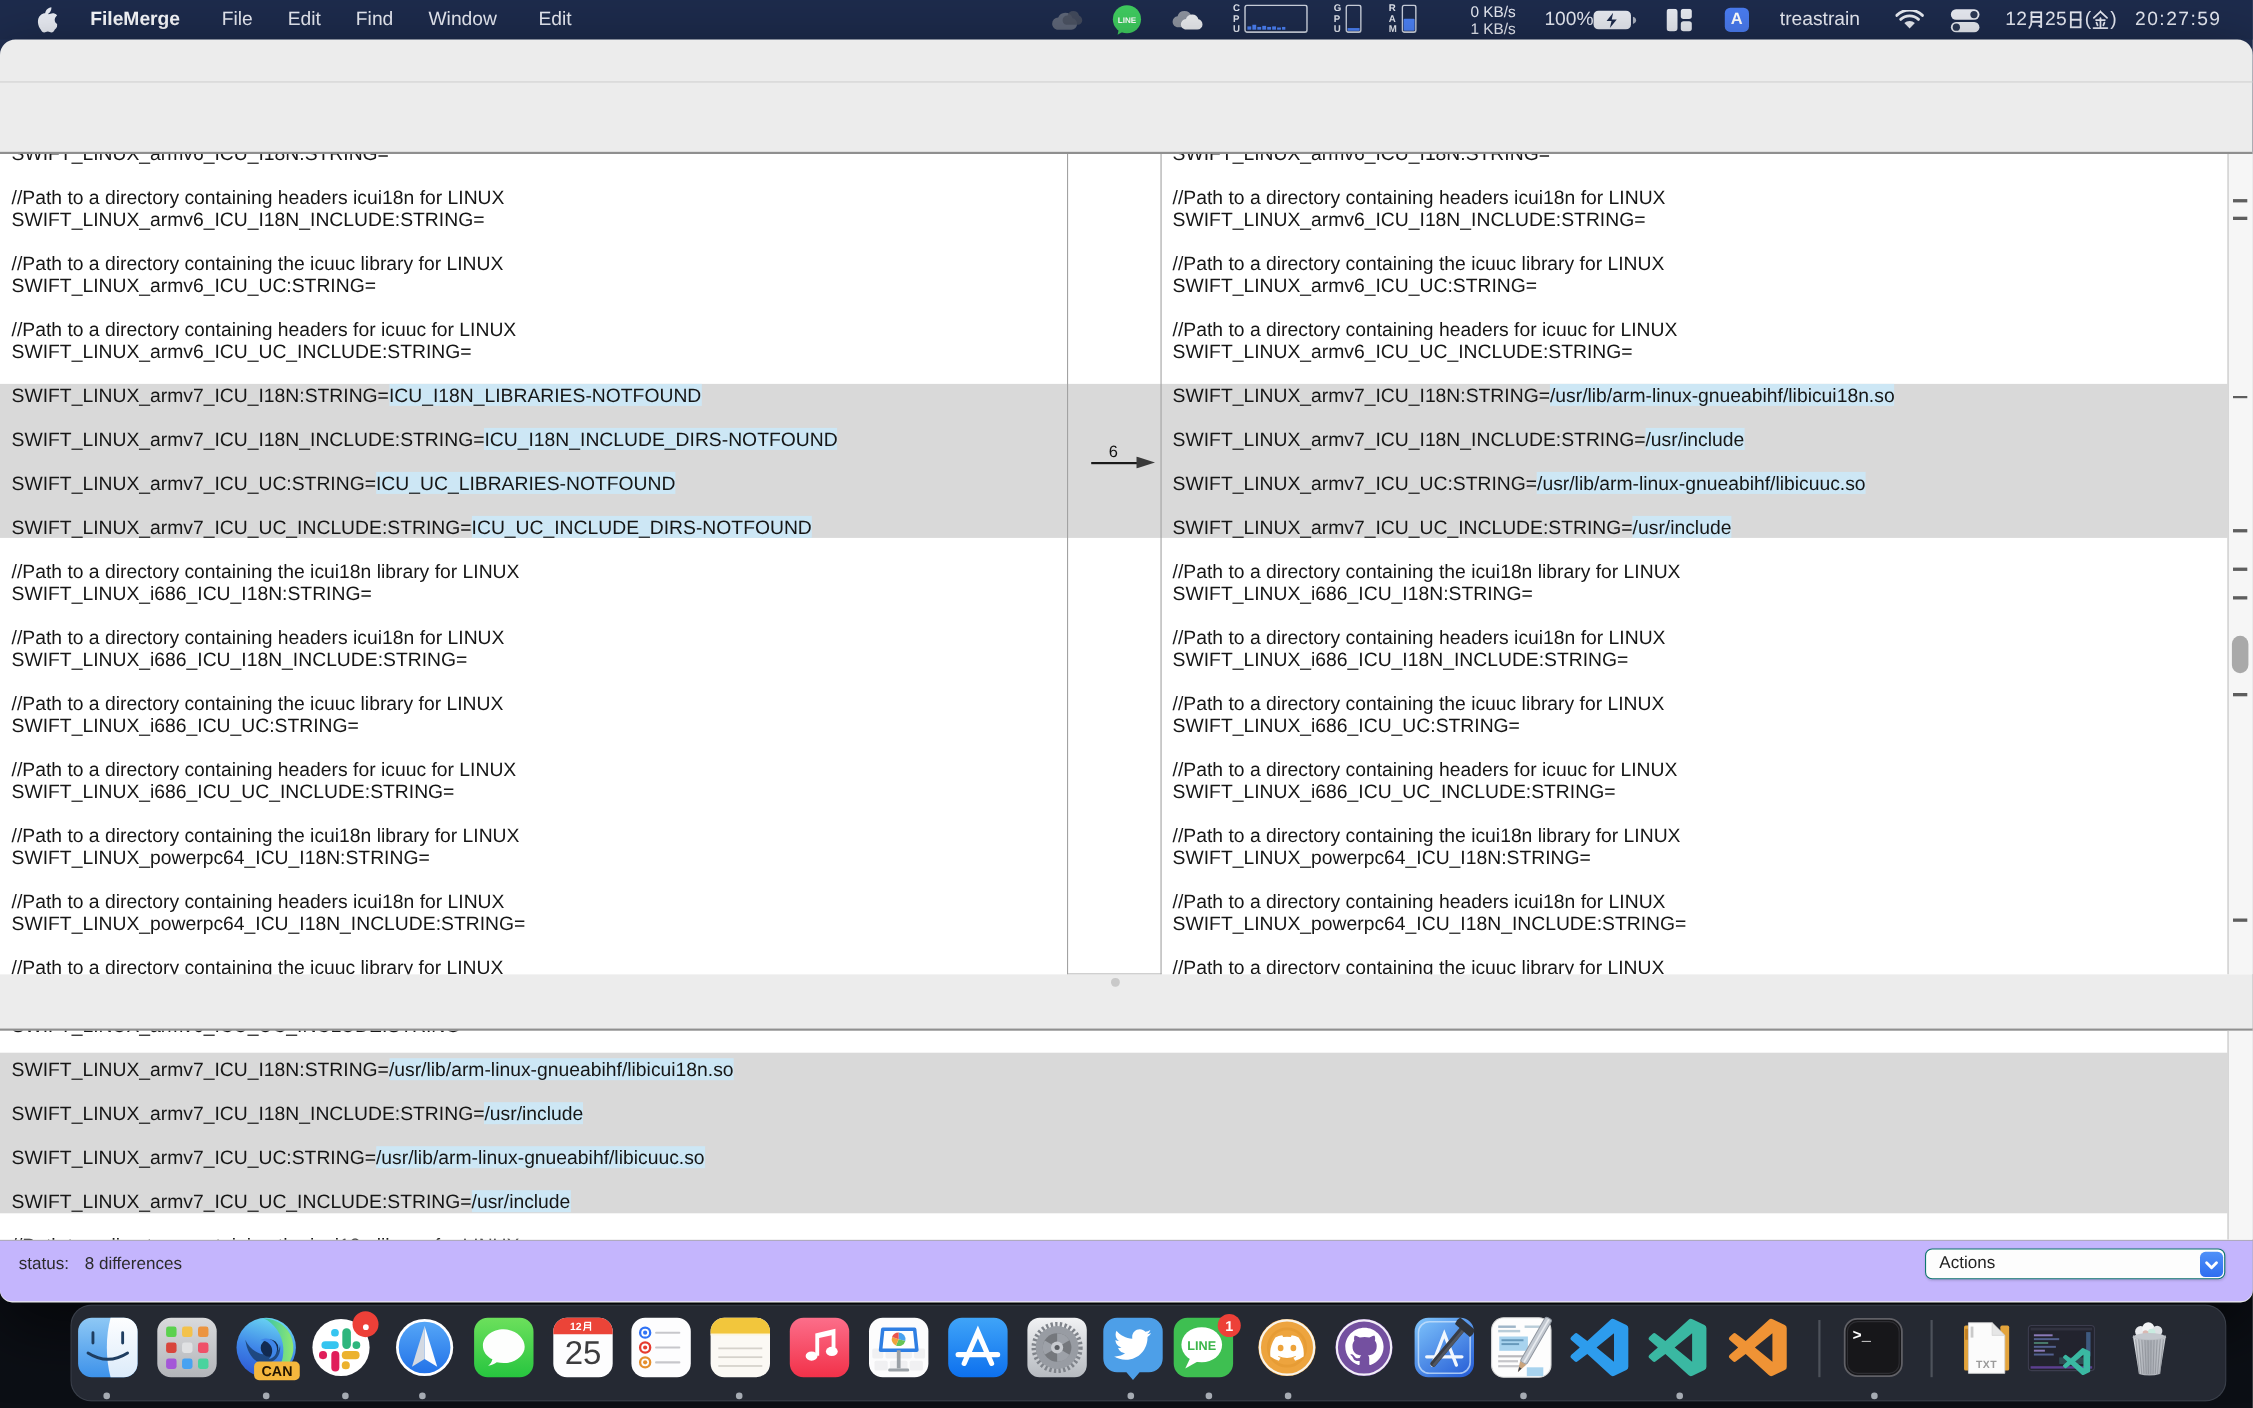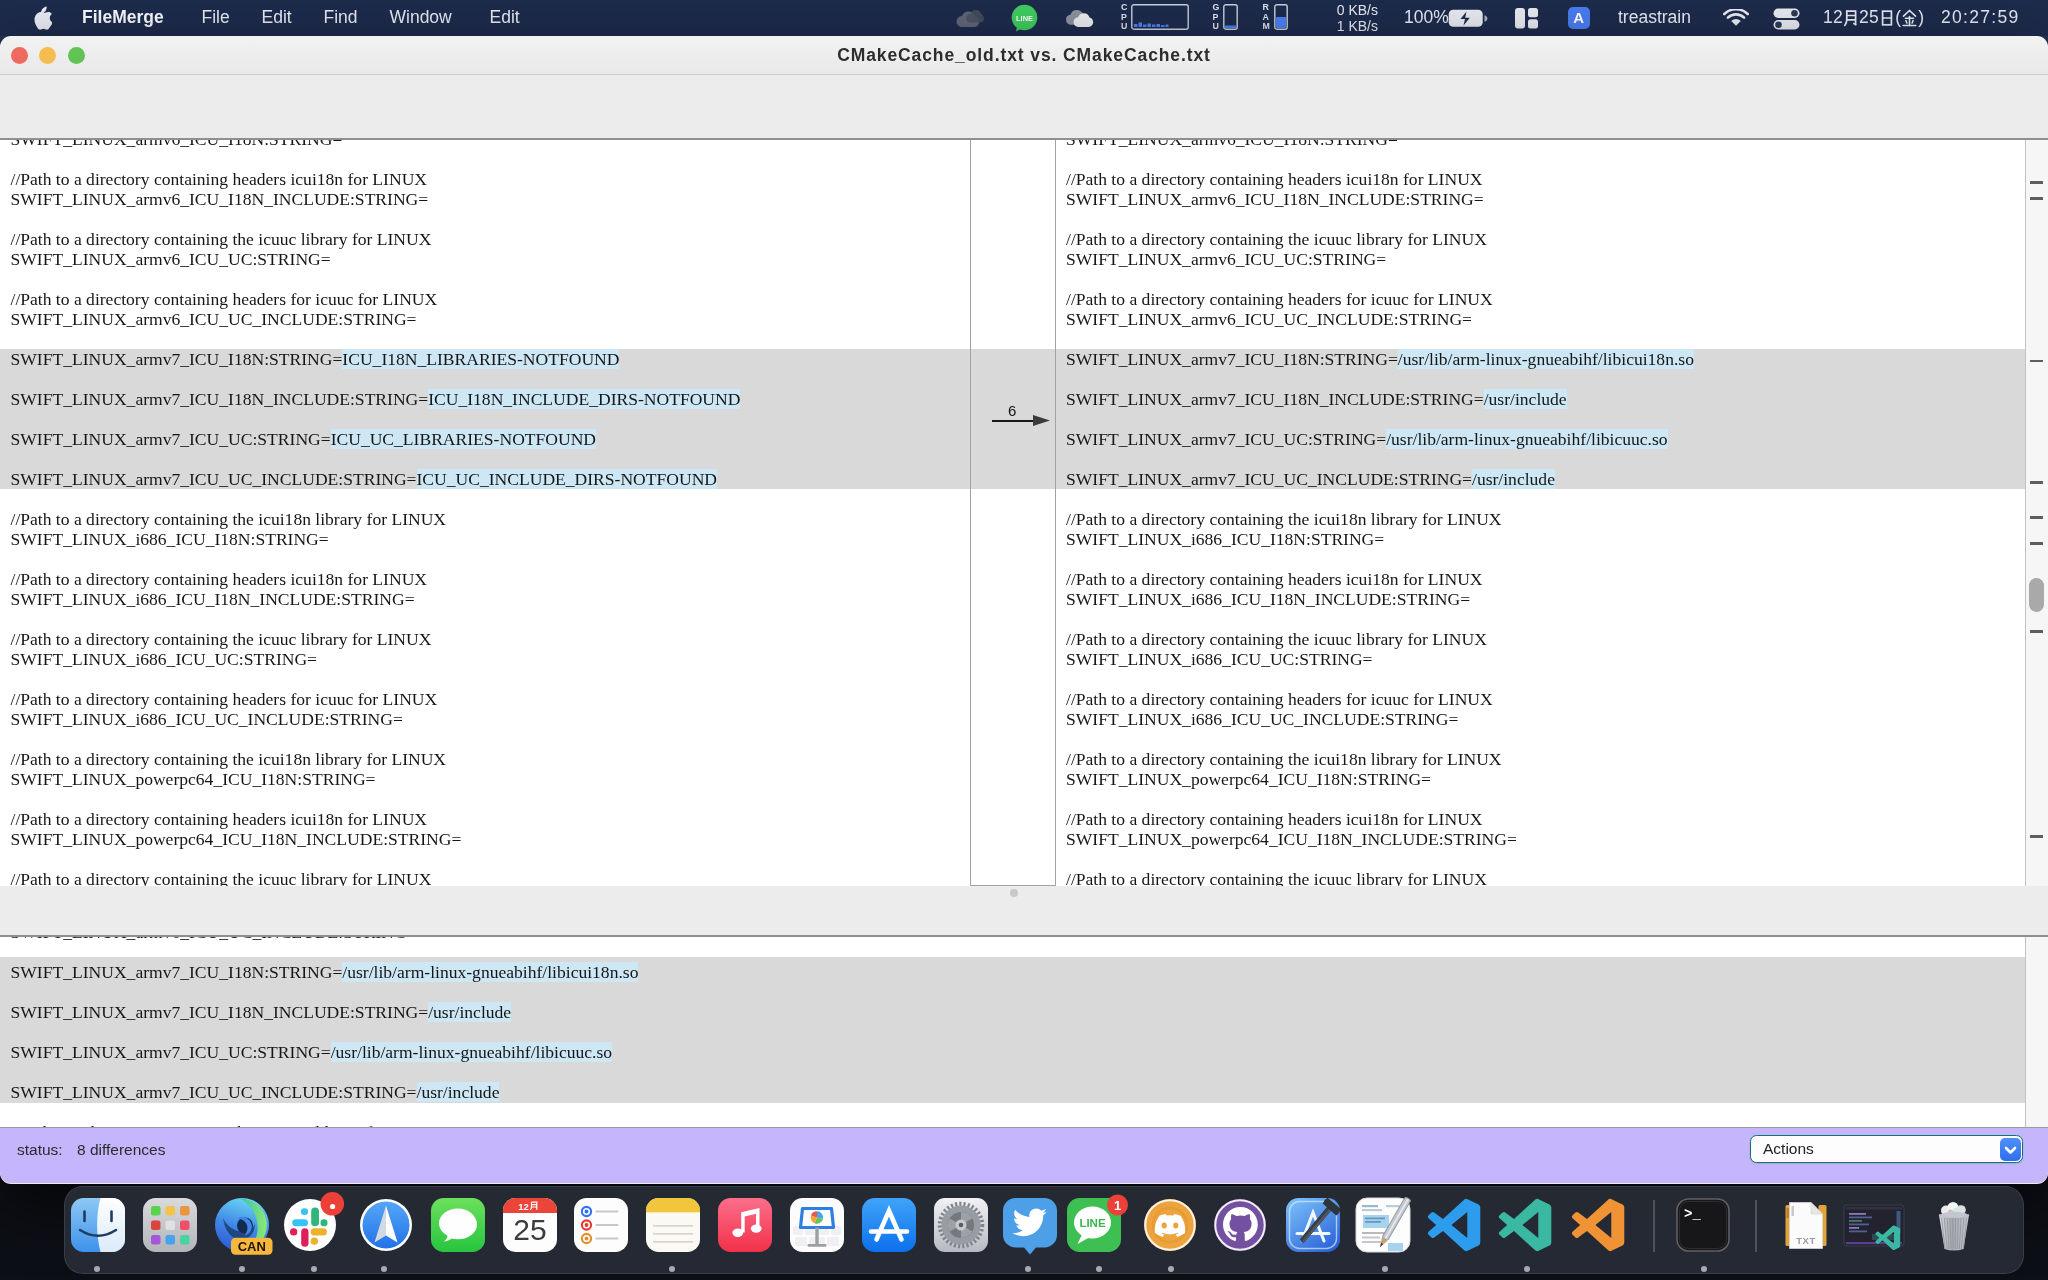--- a/index.html
+++ b/index.html
@@ -12,21 +12,21 @@
 #titlebar{position:absolute;left:0;top:0;width:100%;height:38px;border-radius:11px 11px 0 0;background:linear-gradient(#f2f2f2,#e9e9e9);}
 #title{position:absolute;left:0;top:0;width:100%;height:38px;line-height:38px;text-align:center;font-weight:bold;font-size:17.5px;color:#2c2c2c;letter-spacing:0.9px;}
 .tl{position:absolute;top:10.5px;width:17px;height:17px;border-radius:50%;}
 #tbsep{position:absolute;left:0;top:38px;width:100%;height:1px;background:#cfcfcf;}
 #pathrow{position:absolute;left:0;top:39px;width:100%;height:62.5px;background:#ebebeb;font-size:17.5px;color:#242424;}
 #pathrow div{position:absolute;top:5px;}
 
 .panewrap{position:absolute;left:0;width:2048px;background:#fff;overflow:hidden;}
 #upperwrap{top:101.5px;height:748.5px;border-top:2px solid #8f8f8f;box-sizing:border-box;}
 #lowerwrap{top:898.5px;height:192px;border-top:2px solid #8f8f8f;box-sizing:border-box;}
-pre{margin:0;font-family:Liberation Serif, serif;font-size:17.57px;line-height:20px;color:#161616;position:absolute;white-space:pre;}
+pre{margin:0;font-family:Liberation Sans, sans-serif;font-size:17.57px;line-height:20px;color:#161616;position:absolute;white-space:pre;}
 .hl{background:#cde7f5;}
 .band{position:absolute;left:0;width:2025px;background:#d9d9d9;}
 .strip{position:absolute;left:2025px;width:23px;background:#f6f6f6;border-left:1px solid #c2c2c2;box-sizing:border-box;}
 .tick{position:absolute;left:2030px;width:13px;height:2.5px;background:#5e5e5e;}
 #gap{position:absolute;left:0;top:850px;width:2048px;height:48.5px;background:#ececec;}
 #gapdot{position:absolute;left:1010px;top:853px;width:7.6px;height:7.6px;border-radius:50%;background:#c9c9c9;}
 #gutter{position:absolute;left:970px;top:-2px;width:85.5px;height:748.5px;border-left:1.5px solid #a2a2a2;border-right:1.5px solid #a2a2a2;border-top:2px solid #8f8f8f;border-bottom:1.5px solid #a2a2a2;box-sizing:border-box;}
 
 #statusbar{position:absolute;left:0;top:1090.5px;width:2048px;height:56.5px;background:#c4b5fd;border-top:1.5px solid #9b9b9b;border-radius:0 0 11px 11px;box-sizing:border-box;font-size:15.5px;color:#2b2b2b;}
 #actions{position:absolute;left:1750px;top:7.5px;width:273px;height:28px;background:#fdfdfd;border:1px solid #0f766e;border-radius:6.5px;box-sizing:border-box;box-shadow:0 1px 2px rgba(0,0,0,.12);}
@@ -130,26 +130,20 @@
           <path d="M8.5 1.5 L2.5 7.2 M8.5 1.5 L14.5 7.2"></path>
           <path d="M4.5 9.2 H12.5"></path>
           <path d="M2.2 16.5 H14.8"></path>
           <path d="M8.5 7.5 V16.5"></path>
           <path d="M4.9 11.5 L5.9 14 M12.1 11.5 L11.1 14"></path>
         </g>
       </svg>)</div>
 <div class="mi" style="left:1941px;letter-spacing:1.3px;">20:27:59</div>
 </div>
 <div id="win">
-  <div id="titlebar">
-    <div class="tl" style="left:11px;background:#ee6a5e;"></div>
-    <div class="tl" style="left:38.5px;background:#f5bd4f;"></div>
-    <div class="tl" style="left:67.5px;background:#61c354;"></div>
-    <div id="title">CMakeCache_old.txt vs. CMakeCache.txt</div>
-  </div>
   <div id="tbsep"></div>
   <div id="upperwrap" class="panewrap">
     <div class="band" style="top:209.5px;height:140px;"></div>
     <pre id="preL" style="left:10.5px;top:-10.5px;">SWIFT_LINUX_armv6_ICU_I18N:STRING=
 
 //Path to a directory containing headers icui18n for LINUX
 SWIFT_LINUX_armv6_ICU_I18N_INCLUDE:STRING=
 
 //Path to a directory containing the icuuc library for LINUX
 SWIFT_LINUX_armv6_ICU_UC:STRING=

